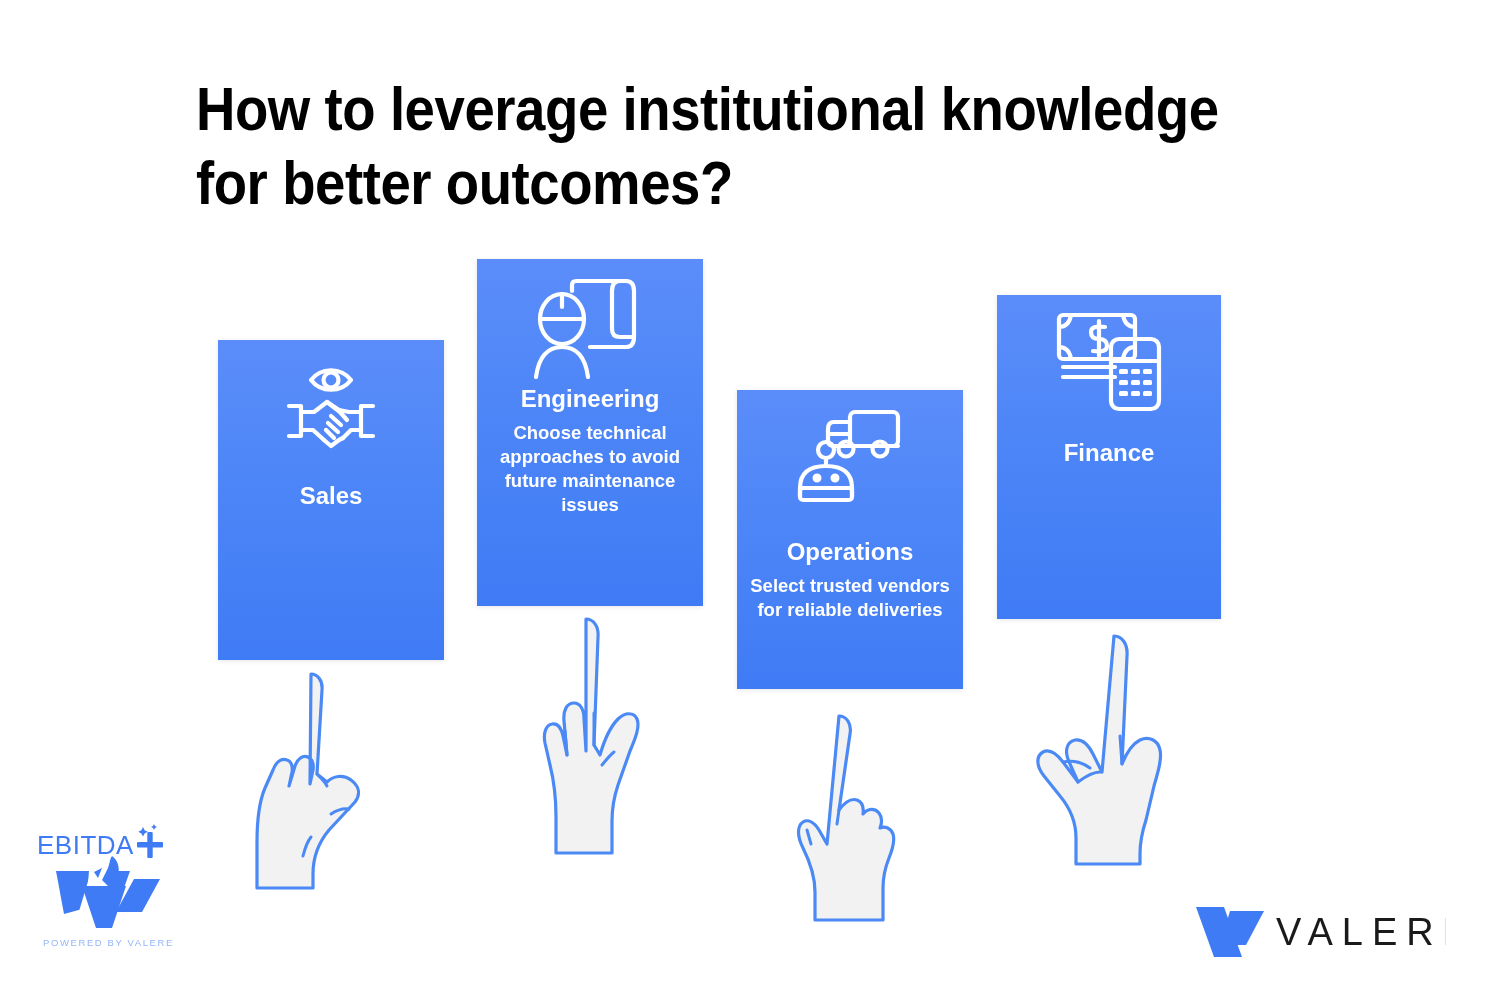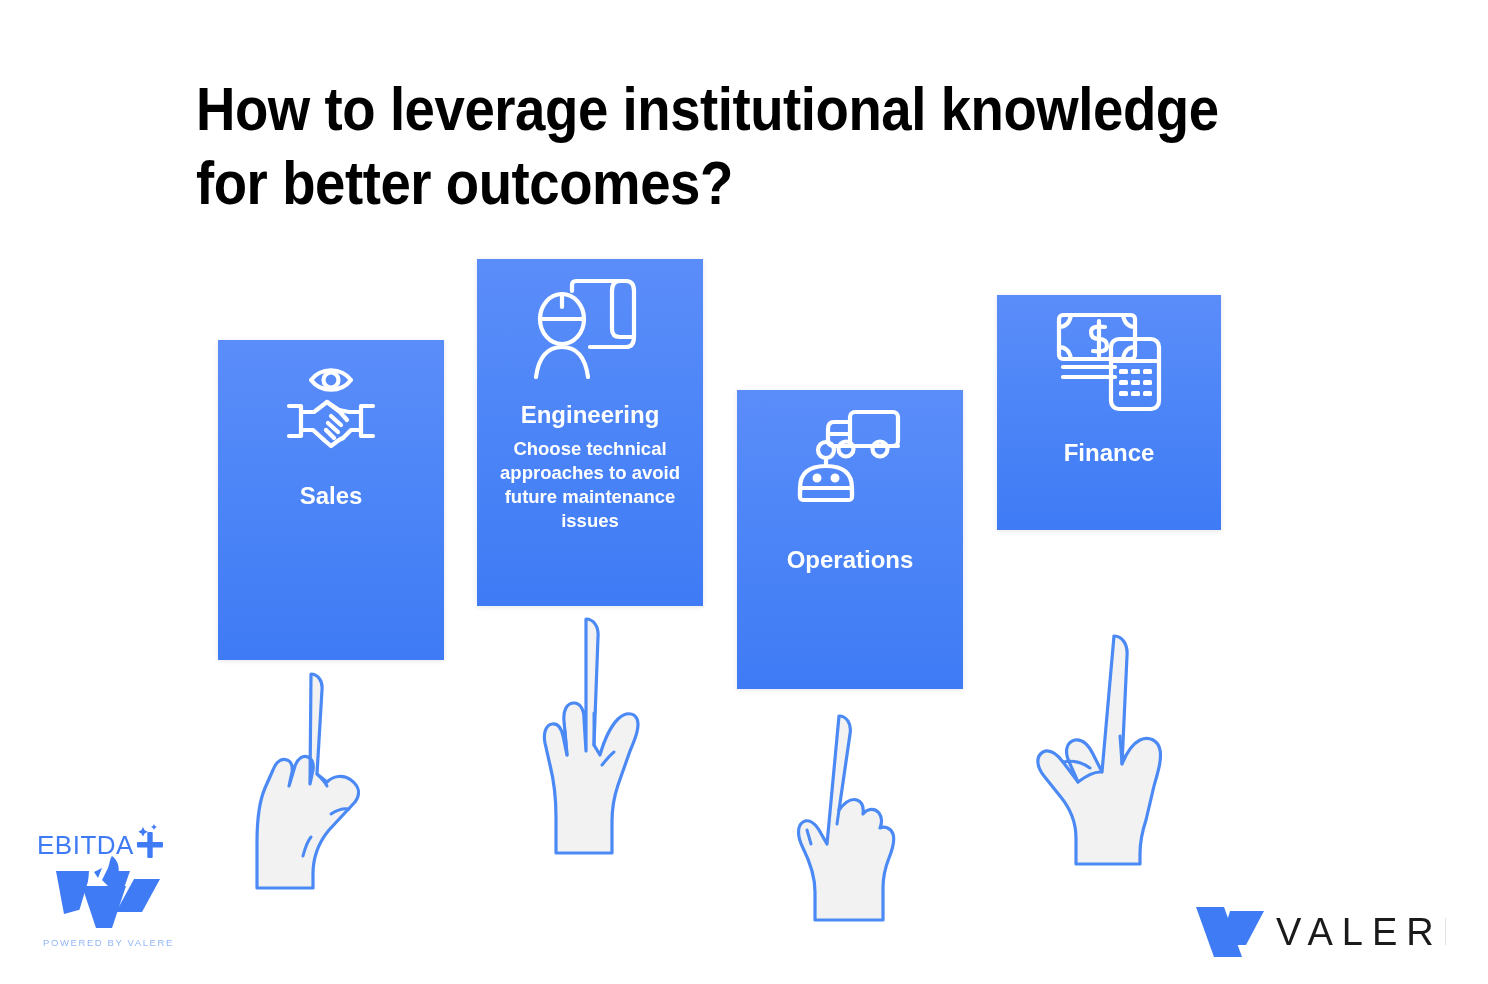--- a/index.html
+++ b/index.html
@@ -63,25 +63,25 @@
     font-size: 18.5px;
     line-height: 24px;
     padding: 0 0;
     margin-top: 8px;
   }
 
   
   #card-sales      { left: 218px;  top: 340px; width: 226px; height: 320px; }
   #card-engineering{ left: 477px;  top: 259px; width: 226px; height: 347px; }
   #card-operations { left: 737px;  top: 390px; width: 226px; height: 299px; }
-  #card-finance    { left: 997px;  top: 295px; width: 224px; height: 235px; }
+  #card-finance    { left: 997px;  top: 295px; width: 224px; height: 324px; }
 
   #card-sales .card-title       { margin-top: 28px; }
-  #card-engineering .card-title { margin-top: 16px; }
-  #card-operations .card-title  { margin-top: 40px; }
+  #card-engineering .card-title { margin-top: 0; }
+  #card-operations .card-title  { margin-top: 32px; }
   #card-finance .card-title     { margin-top: 24px; }
 
   
   .hand {
     position: absolute;
   }
   #hand-sales      { left: 243px; top: 662px; }
   #hand-engineering{ left: 530px; top: 605px; }
   #hand-operations { left: 795px; top: 706px; }
   #hand-finance    { left: 1030px; top: 622px; }
@@ -165,20 +165,21 @@
       <path d="M32 54 L32 62"></path>
 
       <path d="M6 92 L6 84 Q6 62 32 62 Q58 62 58 84 L58 92"></path>
       <path d="M6 84 L58 84"></path>
       <rect x="6" y="84" width="52" height="12" rx="3"></rect>
       <circle cx="23" cy="74" r="2.4" fill="#ffffff"></circle>
       <circle cx="41" cy="74" r="2.4" fill="#ffffff"></circle>
     </svg>
   </div>
   <div class="card-title">Operations</div>
+  <div class="card-desc">Select trusted vendors for reliable deliveries</div>
 </div>
 
 <div class="card" id="card-finance">
   <div class="card-icon">
     <svg width="112" height="106" viewBox="0 0 112 106" fill="none" stroke="#ffffff" stroke-width="4.2" stroke-linecap="round" stroke-linejoin="round">
 
       <rect x="6" y="6" width="76" height="44" rx="4"></rect>
       <path d="M6 18 Q16 18 18 6"></path>
       <path d="M82 18 Q72 18 70 6"></path>
       <path d="M6 38 Q16 38 18 50"></path>

